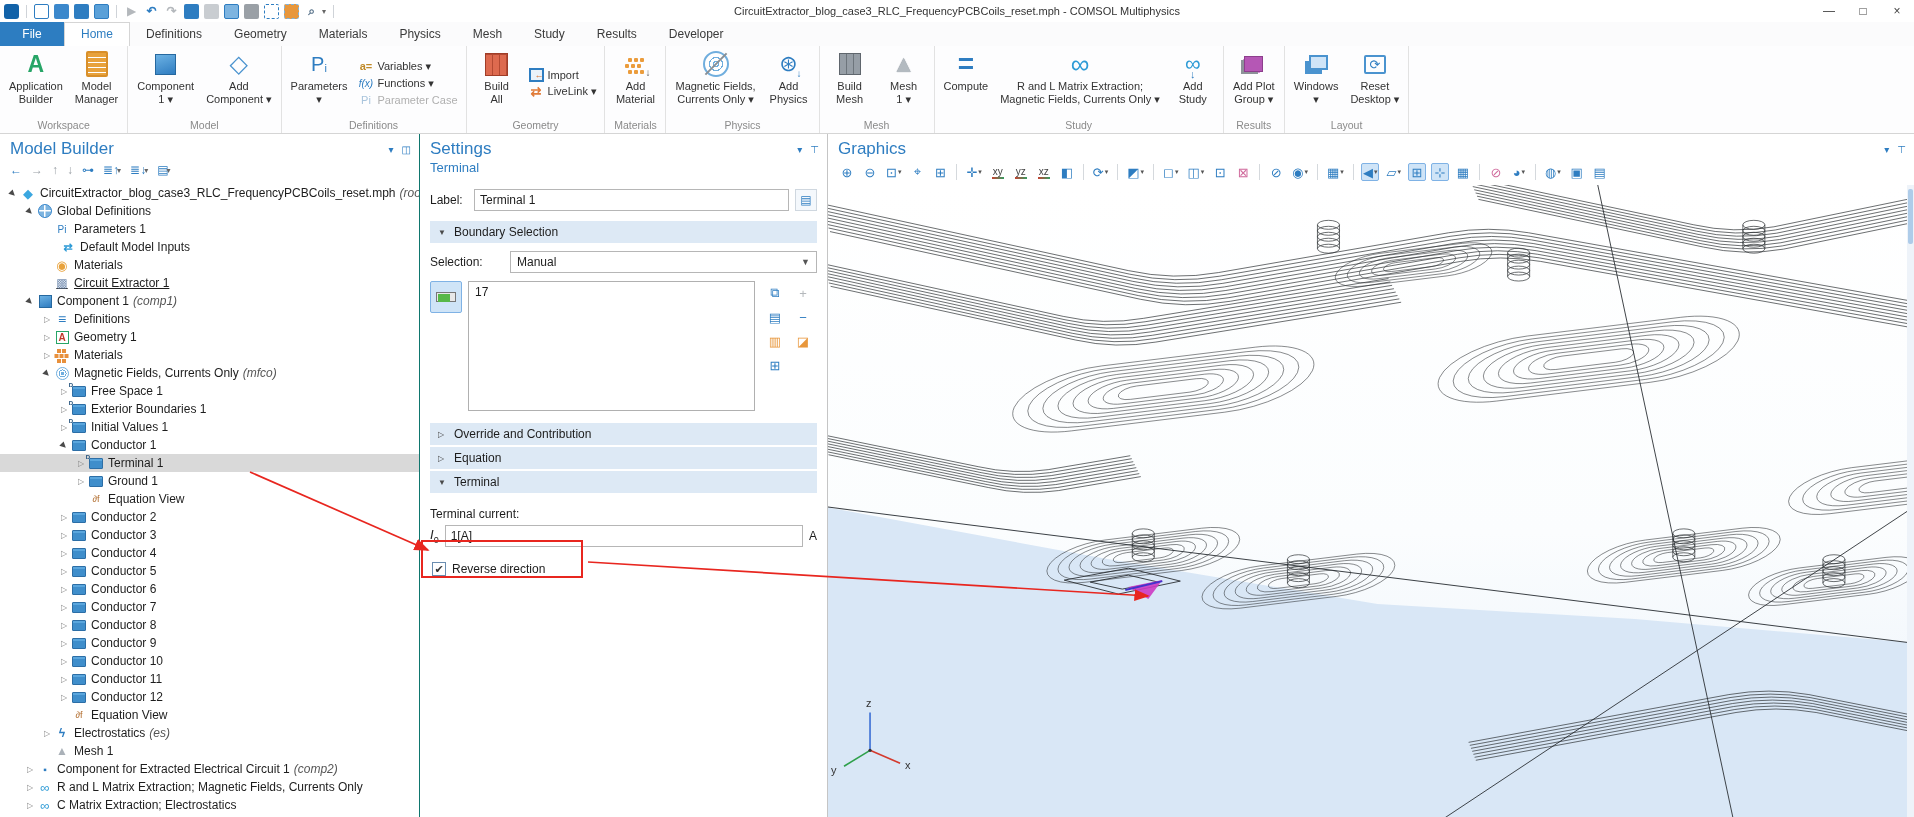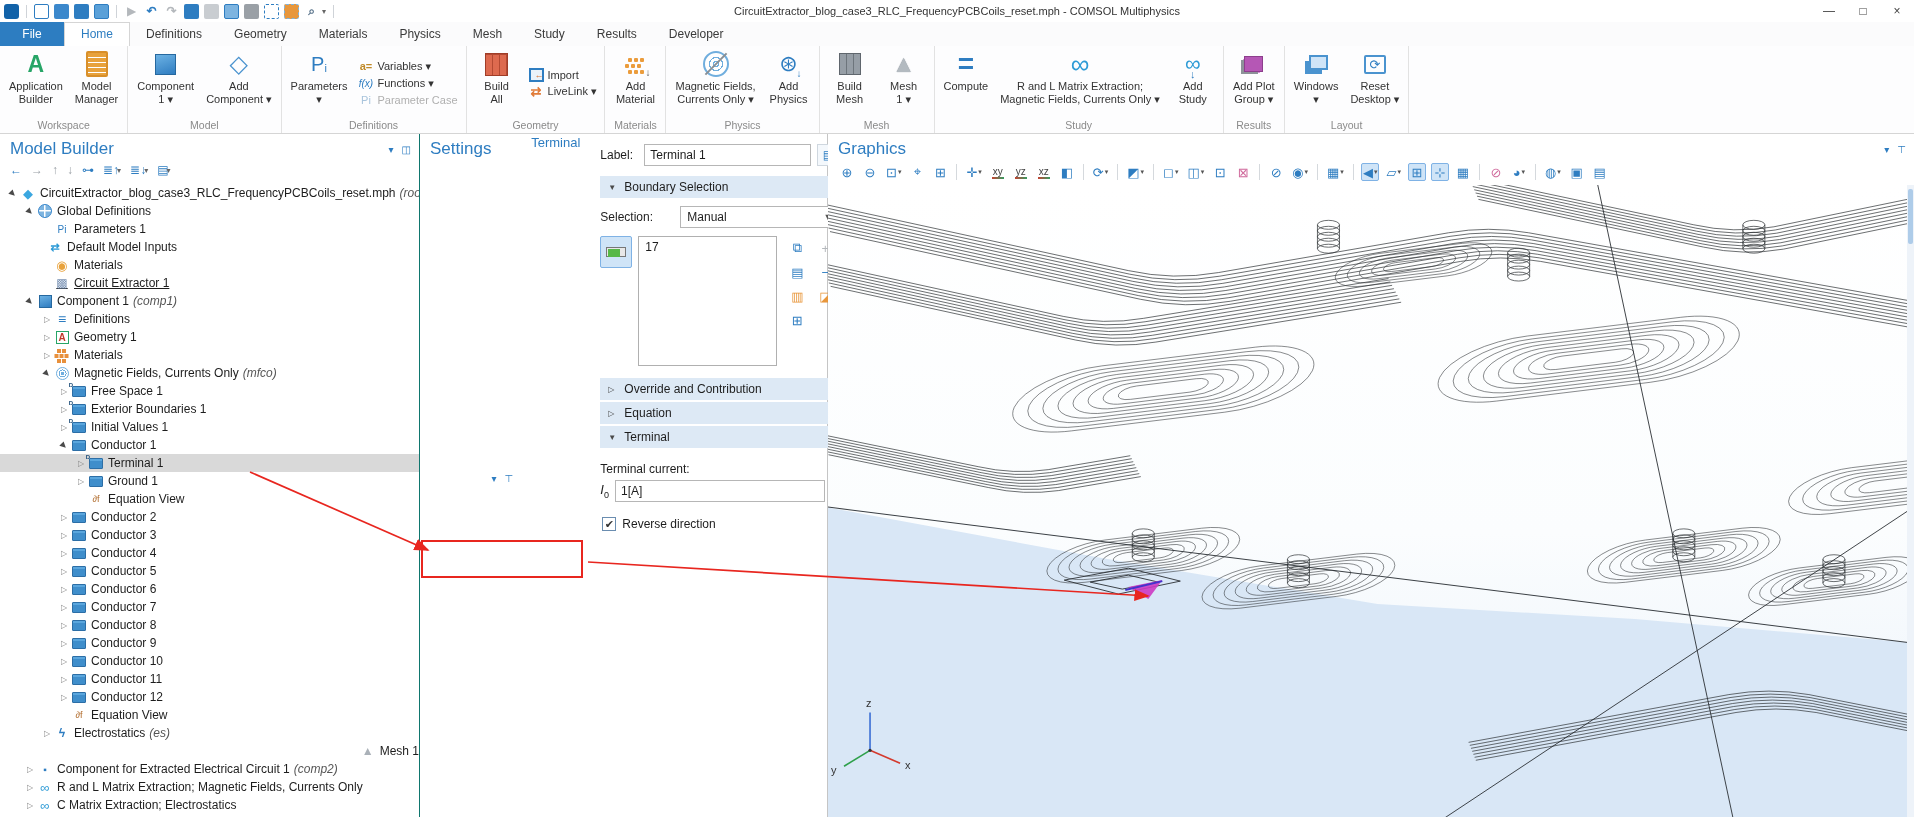--- a/index.html
+++ b/index.html
@@ -125,21 +125,21 @@
   .ti-mfco::before { content:""; width:11px; height:11px; border:1.5px solid #70aede; border-radius:50%; background:radial-gradient(circle,#70aede 0 1.5px,#fff 1.5px 3px,#70aede 3px 4px,#fff 4px); }
   .ti-dfold::before, .ti-fold::before { content:""; width:12px; height:9px; background:#3f8ecb; border:1px solid #2c6ea6; border-radius:1px; box-shadow:inset 0 2px #5aa6dd; }
   .ti-dfold::after { content:"D"; position:absolute; font-size:6px; color:#1f4f7a; font-weight:bold; transform:translate(-8px,-6px); }
   .ti-eq::before { content:"∂f"; color:#b06a2a; font-size:9px; }
   .ti-es::before { content:"ϟ"; color:#2e7dc1; font-size:12px; font-weight:bold; }
   .ti-mesh::before { content:"▲"; color:#aab1b8; font-size:12px; }
   .ti-dot::before { content:"▪"; color:#2e7dc1; font-size:10px; }
   .ti-glasses::before { content:"∞"; color:#2e9bd6; font-size:13px; }
 
   
-  #settings-panel { width:408px; border-right:1px solid #c5c5c5; display:flex; flex-direction:row; background:#fff; }
+  #settings-panel { width:408px; border-right:1px solid #c5c5c5; display:flex; flex-direction:column; background:#fff; }
   #set-head { padding:5px 8px 0 10px; display:flex; }
   #set-sub { padding:1px 10px 4px 10px; color:#2e7dc1; font-size:13px; }
   #set-body { padding:2px 10px 0 10px; }
   .srow { display:flex; align-items:center; }
   .slabel { font-size:12px; color:#1d1d1d; }
   input.sinput { height:22px; border:1px solid #b6b6b6; font-size:12px; padding:0 5px; font-family:"Liberation Sans",sans-serif; background:#fff; color:#1d1d1d; }
   .editbtn { width:22px; height:22px; margin-left:6px; border:1px solid #cfd7df; display:flex; align-items:center; justify-content:center; color:#2e7dc1; font-size:12px; background:#f4f8fc; }
   .secbar { height:22px; background:#dde9f5; display:flex; align-items:center; padding:0 8px; margin-top:2px; font-size:12px; color:#1d1d1d; }
   .secbar .sarrow { font-size:8px; color:#4a4a4a; width:16px; }
   .selwrap { position:relative; flex:1; margin-left:10px; }
@@ -402,21 +402,21 @@
           <div class="trow" style="padding-left: 23px;">
             <span class="texp open">▶</span>
             <span class="tic ti-globe"></span>
             <span>Global Definitions</span>
           </div>
           <div class="trow" style="padding-left: 40px;">
             <span class="texp"></span>
             <span class="tic ti-pi"></span>
             <span>Parameters 1</span>
           </div>
-          <div class="trow" style="padding-left: 33px;">
+          <div class="trow" style="padding-left: 46px;">
             <span class="texp"></span>
             <span class="tic ti-dmi"></span>
             <span>Default Model Inputs</span>
           </div>
           <div class="trow" style="padding-left: 40px;">
             <span class="texp"></span>
             <span class="tic ti-matg"></span>
             <span>Materials</span>
           </div>
           <div class="trow" style="padding-left: 40px; text-decoration: underline;">
@@ -545,21 +545,21 @@
             <span class="texp"></span>
             <span class="tic ti-eq"></span>
             <span>Equation View</span>
           </div>
           <div class="trow" style="padding-left: 40px;">
             <span class="texp">▷</span>
             <span class="tic ti-es"></span>
             <span>Electrostatics</span>
             <span class="tsuffix">(es)</span>
           </div>
-          <div class="trow" style="padding-left: 40px; justify-content: flex-end;">
+          <div class="trow" style="padding-left: 40px;">
             <span class="texp"></span>
             <span class="tic ti-mesh"></span>
             <span>Mesh 1</span>
           </div>
           <div class="trow" style="padding-left: 23px;">
             <span class="texp">▷</span>
             <span class="tic ti-dot"></span>
             <span>Component for Extracted Electrical Circuit 1</span>
             <span class="tsuffix">(comp2)</span>
           </div>

